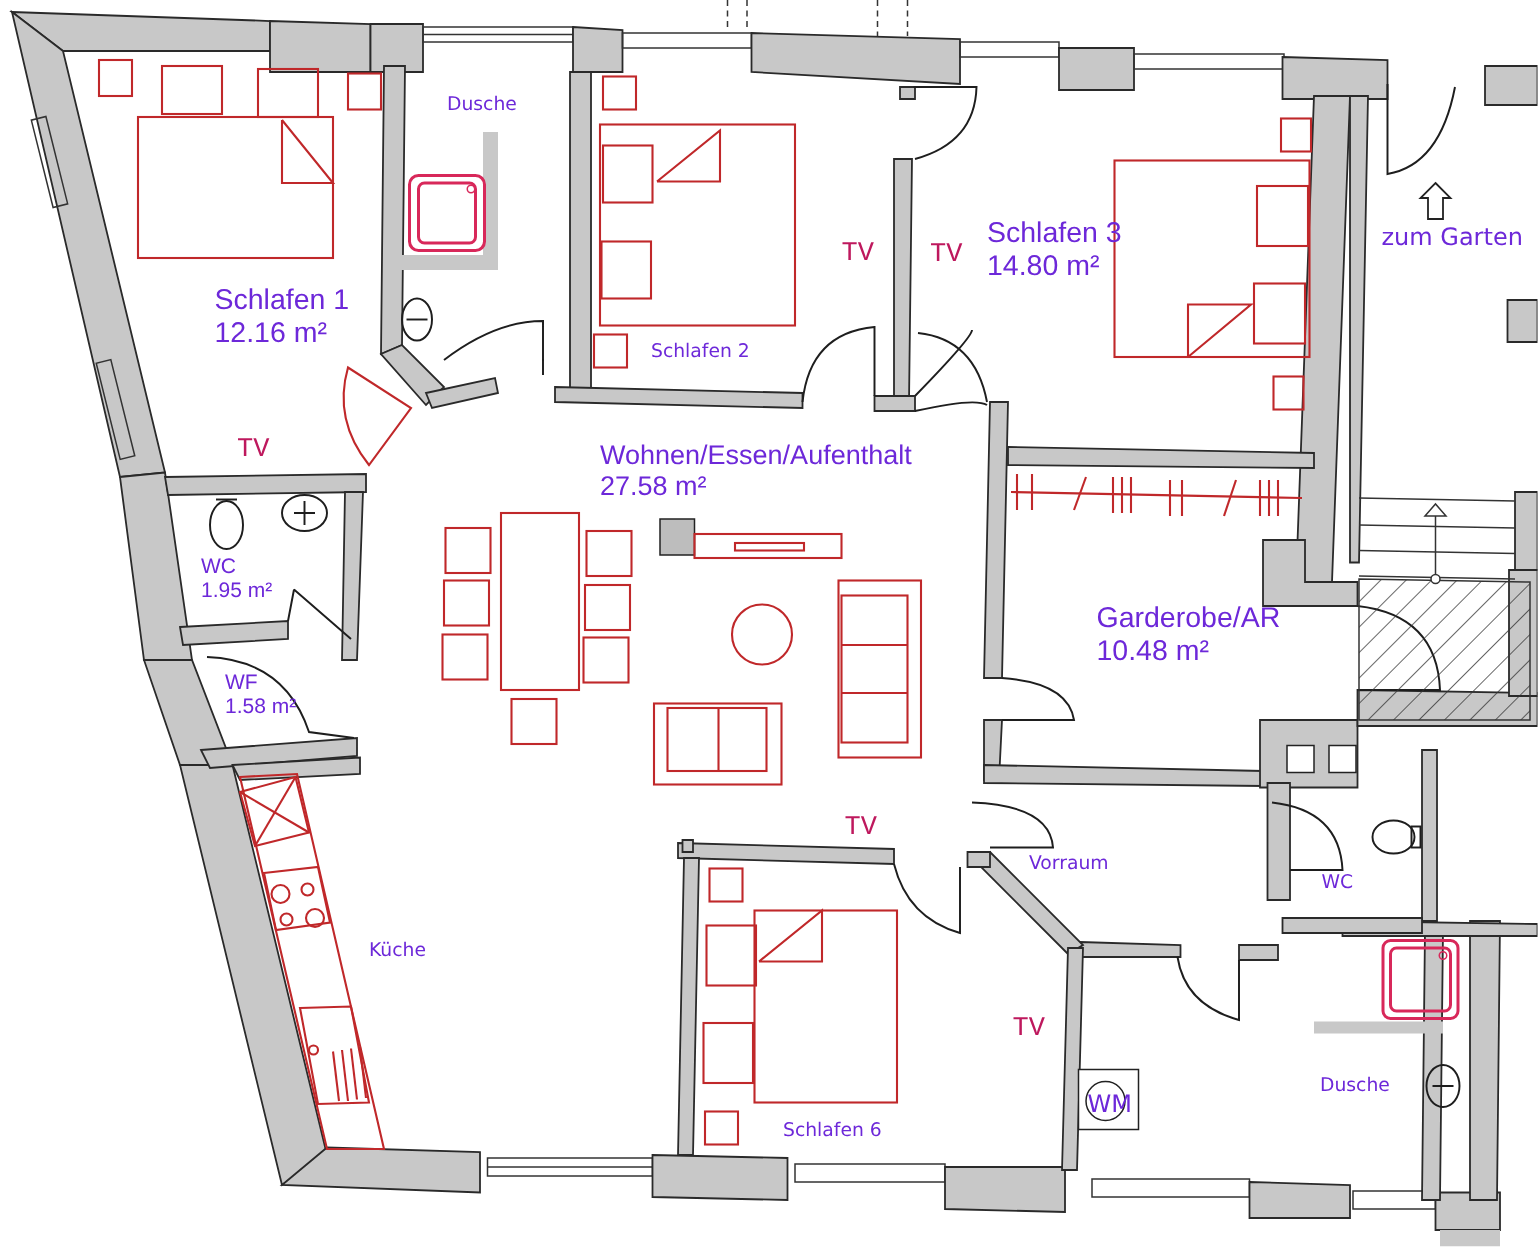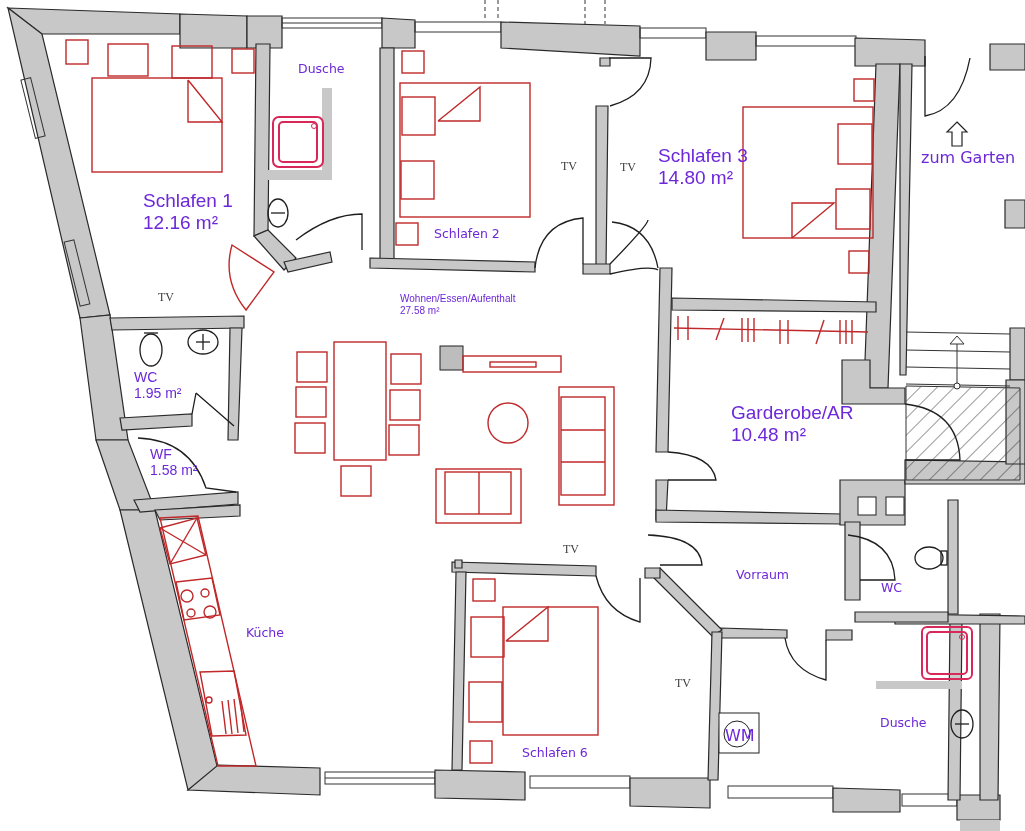--- a/index.html
+++ b/index.html
@@ -7,21 +7,21 @@
   svg { position:absolute; left:0; top:0; }
   .wall { fill:#c8c8c8; stroke:#2a2a2a; stroke-width:1.2; }
   .wallnf { fill:#c8c8c8; stroke:none; }
   .line { fill:none; stroke:#1e1e1e; stroke-width:1.3; }
   .thin { fill:none; stroke:#333; stroke-width:1; }
   .red { fill:none; stroke:#c0282a; stroke-width:1.4; }
   .pink { fill:none; stroke:#d8285a; stroke-width:2; }
   .lbl { position:absolute; color:#6d28d9; font-family:"Liberation Sans", sans-serif; white-space:nowrap; line-height:1.15; }
   .big { font-size:19px; }
   .sm { font-size:12.5px; font-family:"DejaVu Sans", sans-serif; }
-  .tv { position:absolute; color:#404040; font-size:12px; font-family:Liberation Serif, serif; }
+  .tv { position:absolute; color:#be185d; font-size:18px; font-family:Liberation Mono, monospace; }
 </style>
 </head>
 <body>
 
 <svg width="1025" height="831" viewBox="0 0 1025 831">
 
   <polygon class="wall" points="8,8 180,14 180,34 42,34"></polygon>
   <polygon class="wall" points="180,14 247,16 247,48 180,48"></polygon>
   <polygon class="wall" points="247,16 282,16 282,48 247,48"></polygon>
 
@@ -295,39 +295,39 @@
 <div class="lbl big" style="left:143px;top:190px;">
   <div>Schlafen 1</div>
   <div>12.16 m²</div>
 </div>
 <div class="lbl sm" style="left:298px;top:62px;">Dusche</div>
 <div class="lbl sm" style="left:434px;top:227px;">Schlafen 2</div>
 <div class="lbl big" style="left:658px;top:145px;">
   <div>Schlafen 3</div>
   <div>14.80 m²</div>
 </div>
-<div class="lbl big" style="left:400px;top:293px;font-size:10px;">
+<div class="lbl big" style="left:400px;top:293px;font-size:18px;">
   <div>Wohnen/Essen/Aufenthalt</div>
   <div>27.58 m²</div>
 </div>
 <div class="lbl big" style="left:134px;top:369px;font-size:14px;">
   <div>WC</div>
   <div>1.95 m²</div>
 </div>
 <div class="lbl big" style="left:150px;top:446px;font-size:14px;">
   <div>WF</div>
   <div>1.58 m²</div>
 </div>
 <div class="lbl big" style="left:731px;top:402px;">
   <div>Garderobe/AR</div>
   <div>10.48 m²</div>
 </div>
 <div class="lbl sm" style="left:246px;top:626px;">Küche</div>
 <div class="lbl sm" style="left:522px;top:746px;">Schlafen 6</div>
-<div class="lbl sm" style="left:736px;top:568px;">Vorraum</div>
+<div class="lbl sm" style="left:686px;top:568px;">Vorraum</div>
 <div class="lbl sm" style="left:881px;top:581px;">WC</div>
 <div class="lbl sm" style="left:880px;top:716px;">Dusche</div>
 
 <div class="lbl sm" style="left:921px;top:149px;font-size:16px;">zum Garten</div>
 <div class="lbl sm" style="left:725px;top:727px;font-size:16px;">WM</div>
 
 <div class="tv" style="left:158px;top:290px;">TV</div>
 <div class="tv" style="left:561px;top:159px;">TV</div>
 <div class="tv" style="left:620px;top:160px;">TV</div>
 <div class="tv" style="left:563px;top:542px;">TV</div>

